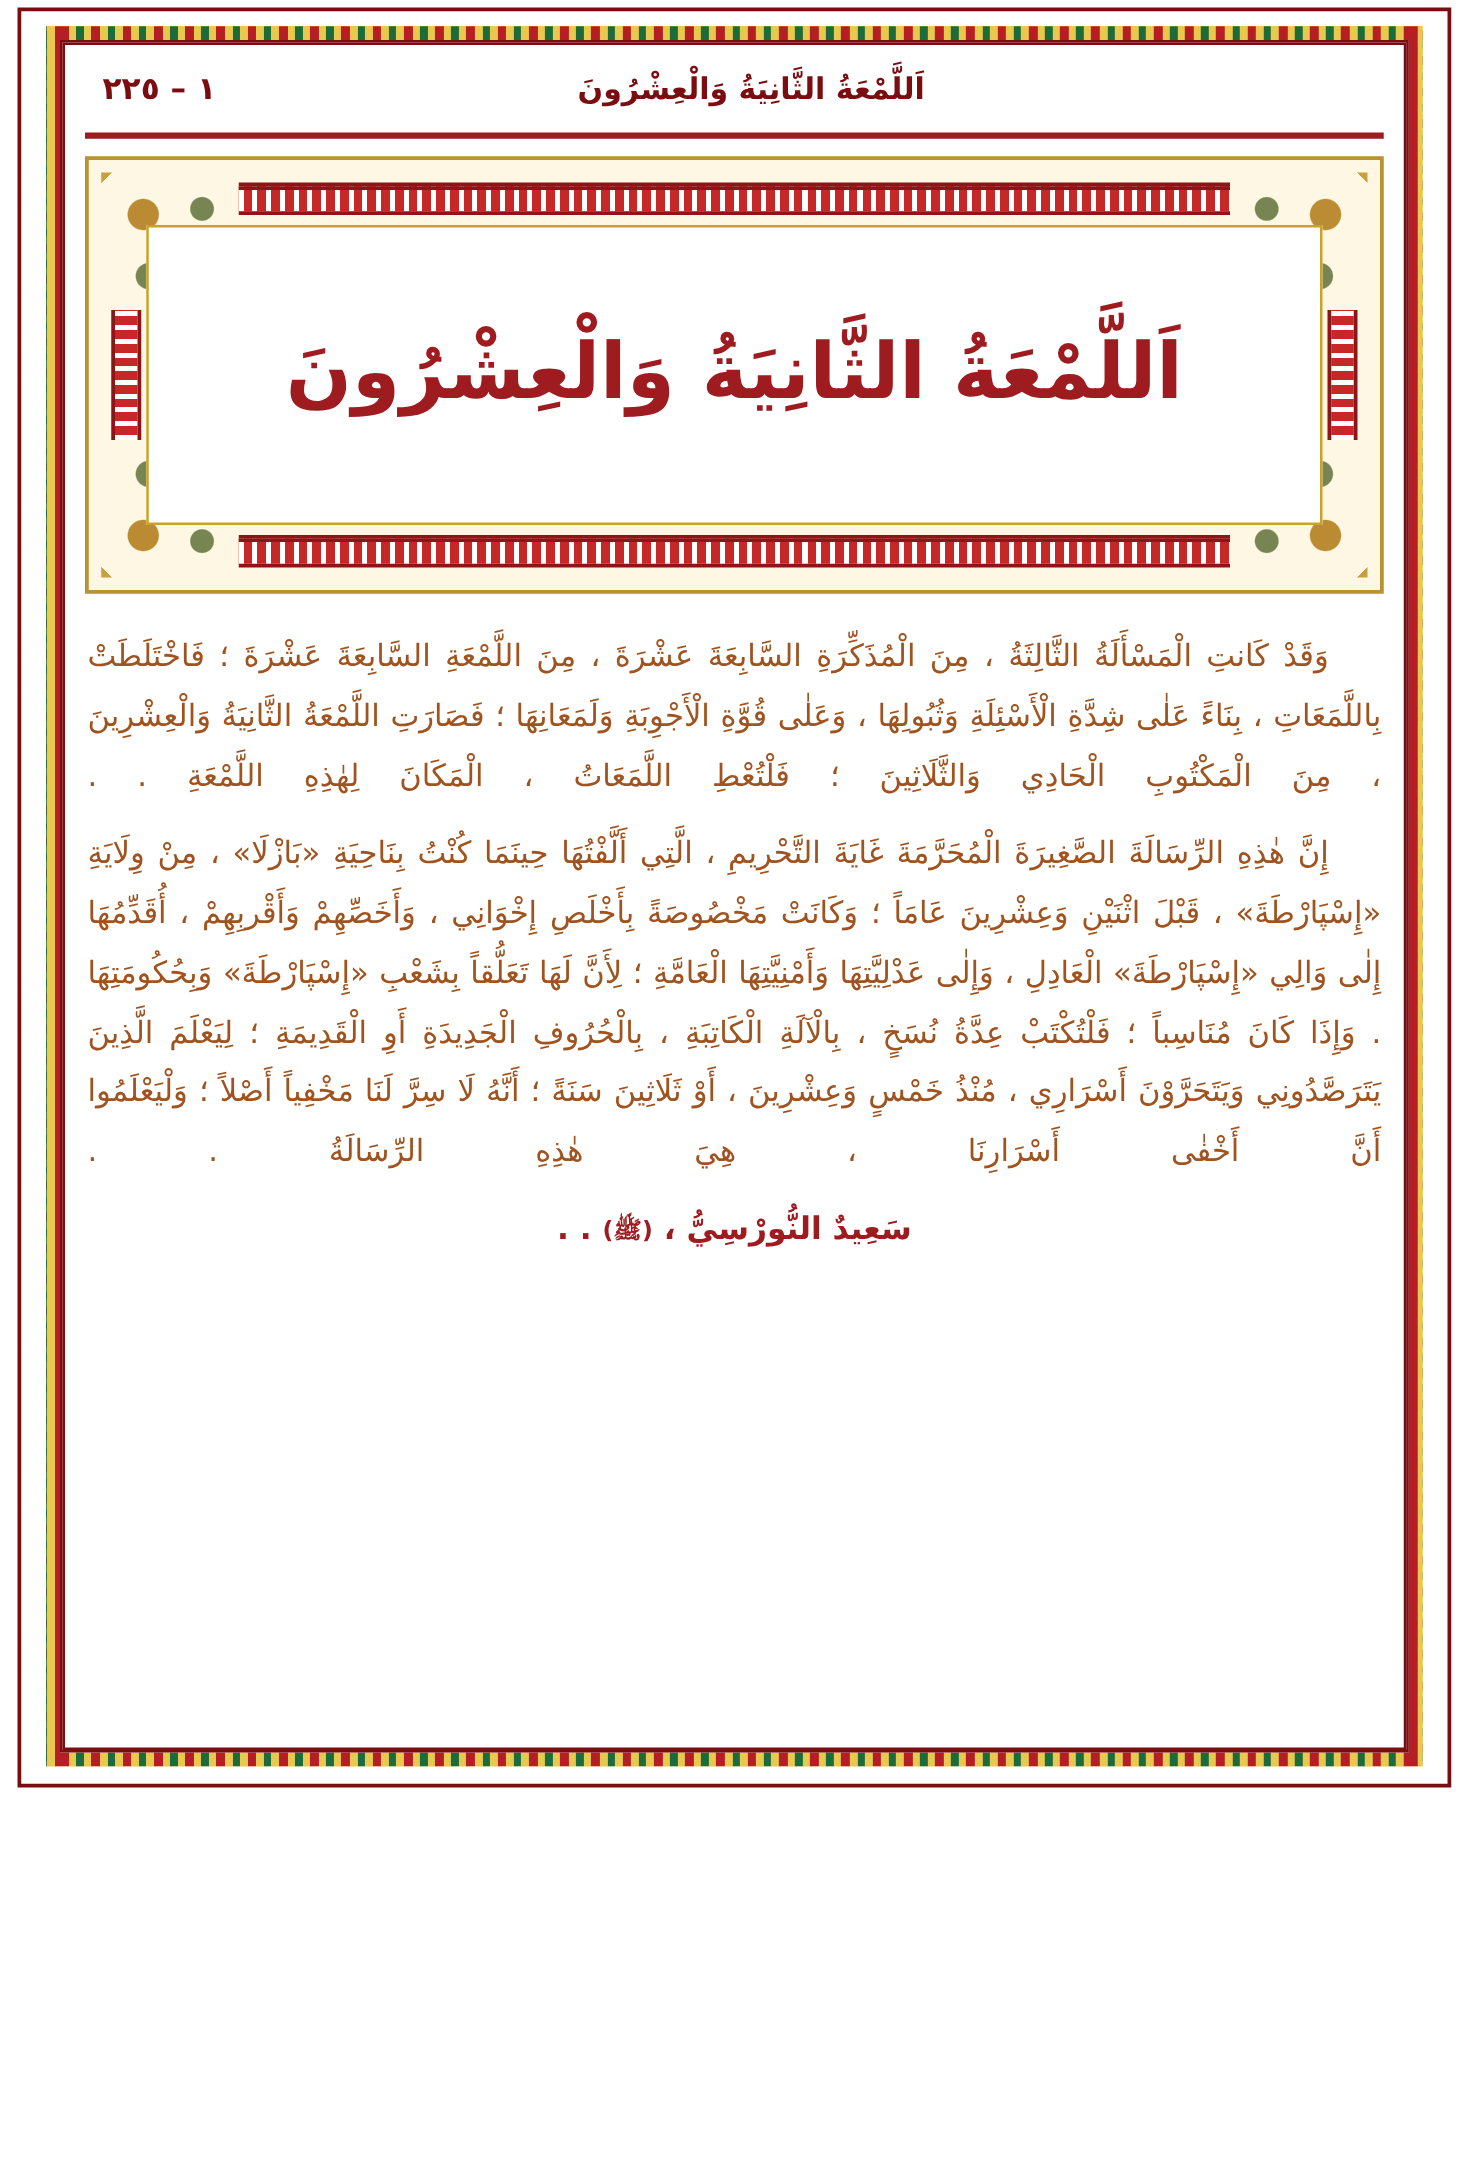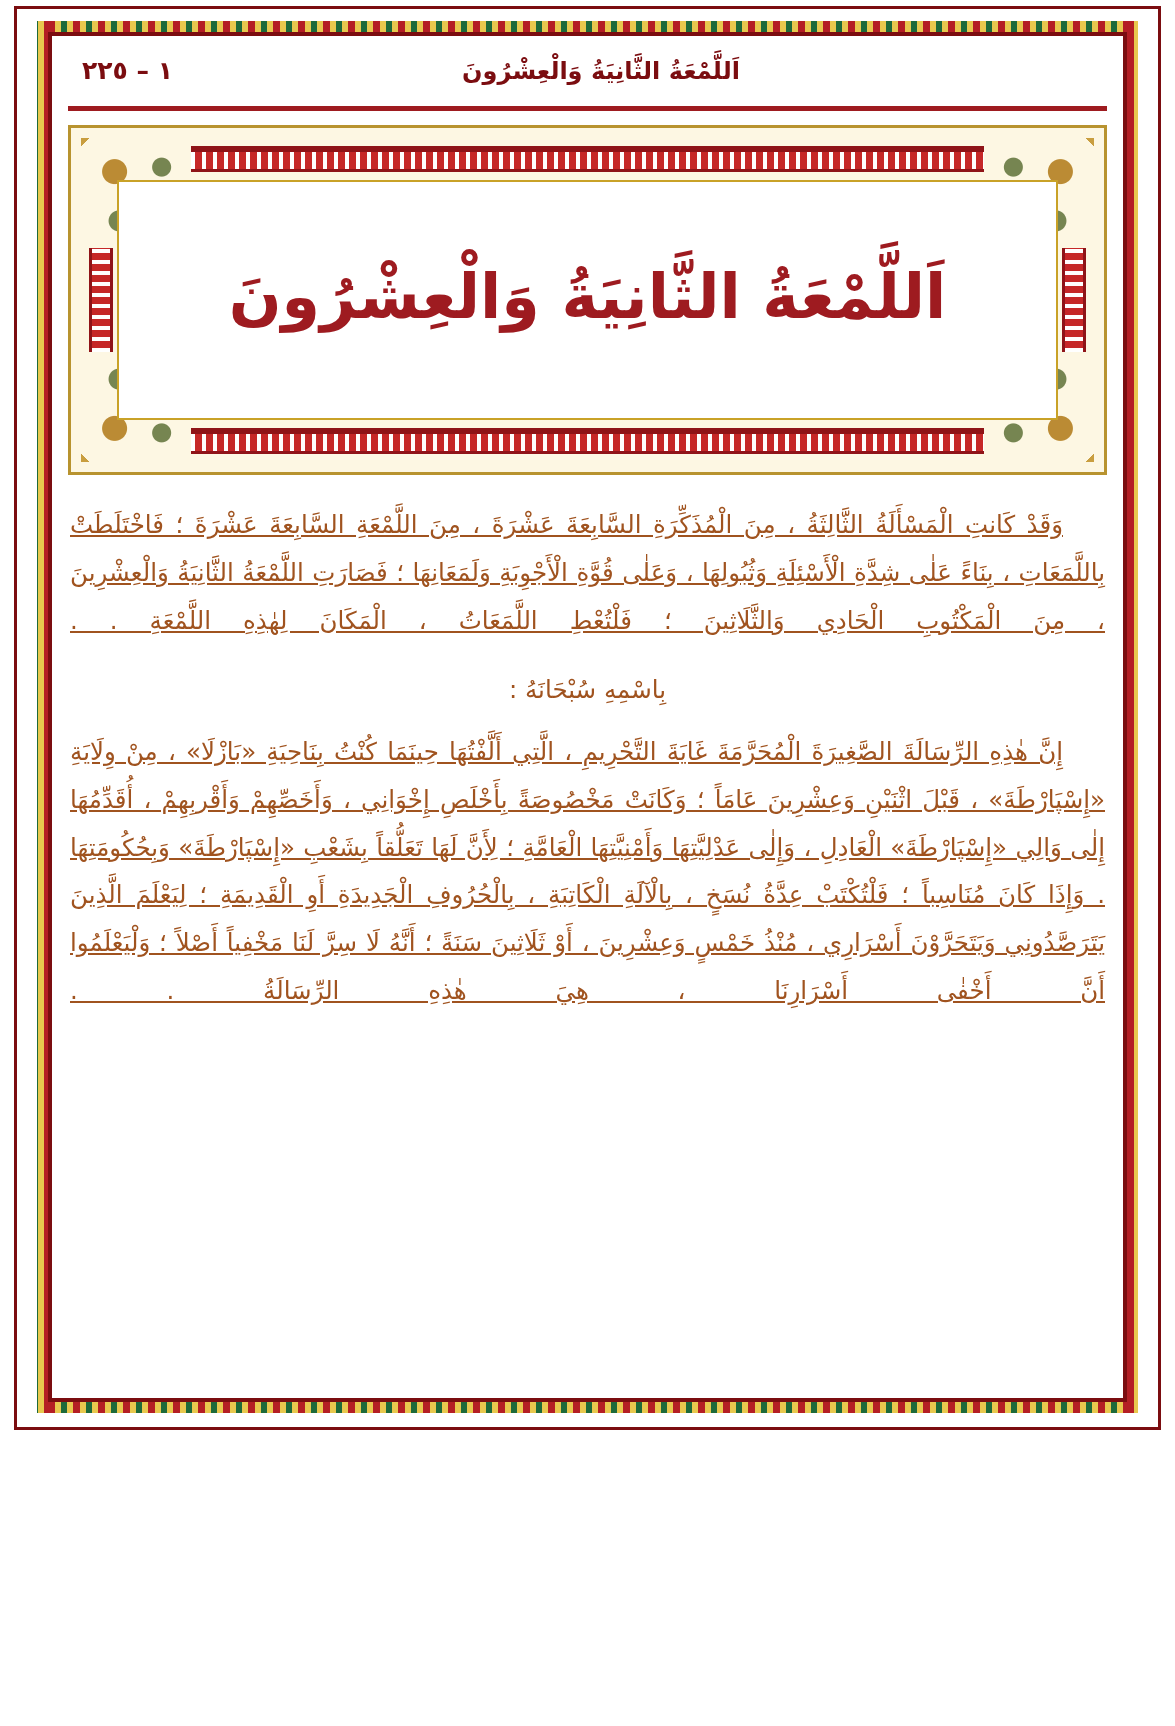--- a/index.html
+++ b/index.html
@@ -192,21 +192,20 @@
     font-size: 24.5px;
     line-height: 1.95;
     text-align: justify;
     text-align-last: justify;
   }
   .para {
     margin: 0 0 14px 0;
   }
   .para.indent {
     text-indent: 42px;
-    text-decoration: underline;
   }
   .para.heading {
     color: #a0531f;
     font-weight: bold;
     text-align: center;
     text-align-last: center;
     margin-bottom: 18px;
   }
   .para.basmala {
     text-align: center;
@@ -258,18 +257,20 @@
       <div class="band-h band-bottom"></div>
       <div class="band-v band-left"></div>
       <div class="band-v band-right"></div>
       <div class="title-inner-box">
         <div class="title-main">اَللَّمْعَةُ الثَّانِيَةُ وَالْعِشْرُونَ</div>
       </div>
     </div>
 
     <div class="body">
       <p class="para indent">وَقَدْ كَانتِ الْمَسْأَلَةُ الثَّالِثَةُ ، مِنَ الْمُذَكِّرَةِ السَّابِعَةَ عَشْرَةَ ، مِنَ اللَّمْعَةِ السَّابِعَةَ عَشْرَةَ ؛ فَاخْتَلَطَتْ بِاللَّمَعَاتِ ، بِنَاءً عَلٰى شِدَّةِ الْأَسْئِلَةِ وَثُبُولِهَا ، وَعَلٰى قُوَّةِ الْأَجْوِبَةِ وَلَمَعَانِهَا ؛ فَصَارَتِ اللَّمْعَةُ الثَّانِيَةُ وَالْعِشْرِينَ ، مِنَ الْمَكْتُوبِ الْحَادِي وَالثَّلَاثِينَ ؛ فَلْتُعْطِ اللَّمَعَاتُ ، الْمَكَانَ لِهٰذِهِ اللَّمْعَةِ . .</p>
-      <p class="para basmala">بِاسْمِهِ سُبْحَانَهُ :</p>
       <p class="para indent">إِنَّ هٰذِهِ الرِّسَالَةَ الصَّغِيرَةَ الْمُحَرَّمَةَ غَايَةَ التَّحْرِيمِ ، الَّتِي أَلَّفْتُهَا حِينَمَا كُنْتُ بِنَاحِيَةِ «بَازْلَا» ، مِنْ وِلَايَةِ «إِسْپَارْطَةَ» ، قَبْلَ اثْنَيْنِ وَعِشْرِينَ عَامَاً ؛ وَكَانَتْ مَخْصُوصَةً بِأَخْلَصِ إِخْوَانِي ، وَأَخَصِّهِمْ وَأَقْربِهِمْ ، أُقَدِّمُهَا إِلٰى وَالِي «إِسْپَارْطَةَ» الْعَادِلِ ، وَإِلٰى عَدْلِيَّتِهَا وَأَمْنِيَّتِهَا الْعَامَّةِ ؛ لِأَنَّ لَهَا تَعَلُّقاً بِشَعْبِ «إِسْپَارْطَةَ» وَبِحُكُومَتِهَا . وَإِذَا كَانَ مُنَاسِباً ؛ فَلْتُكْتَبْ عِدَّةُ نُسَخٍ ، بِالْآلَةِ الْكَاتِبَةِ ، بِالْحُرُوفِ الْجَدِيدَةِ أَوِ الْقَدِيمَةِ ؛ لِيَعْلَمَ الَّذِينَ يَتَرَصَّدُونِي وَيَتَحَرَّوْنَ أَسْرَارِي ، مُنْذُ خَمْسٍ وَعِشْرِينَ ، أَوْ ثَلَاثِينَ سَنَةً ؛ أَنَّهُ لَا سِرَّ لَنَا مَخْفِياً أَصْلاً ؛ وَلْيَعْلَمُوا أَنَّ أَخْفٰى أَسْرَارِنَا ، هِيَ هٰذِهِ الرِّسَالَةُ . .</p>
+      <p class="signature">
+        <span>سَعِيدٌ النُّورْسِيُّ ، </span><span class="sig-seal">(ﷺ)</span><span> . .</span>
+      </p>
     </div>
 
   </div>
 </div>
 
 </body></html>

